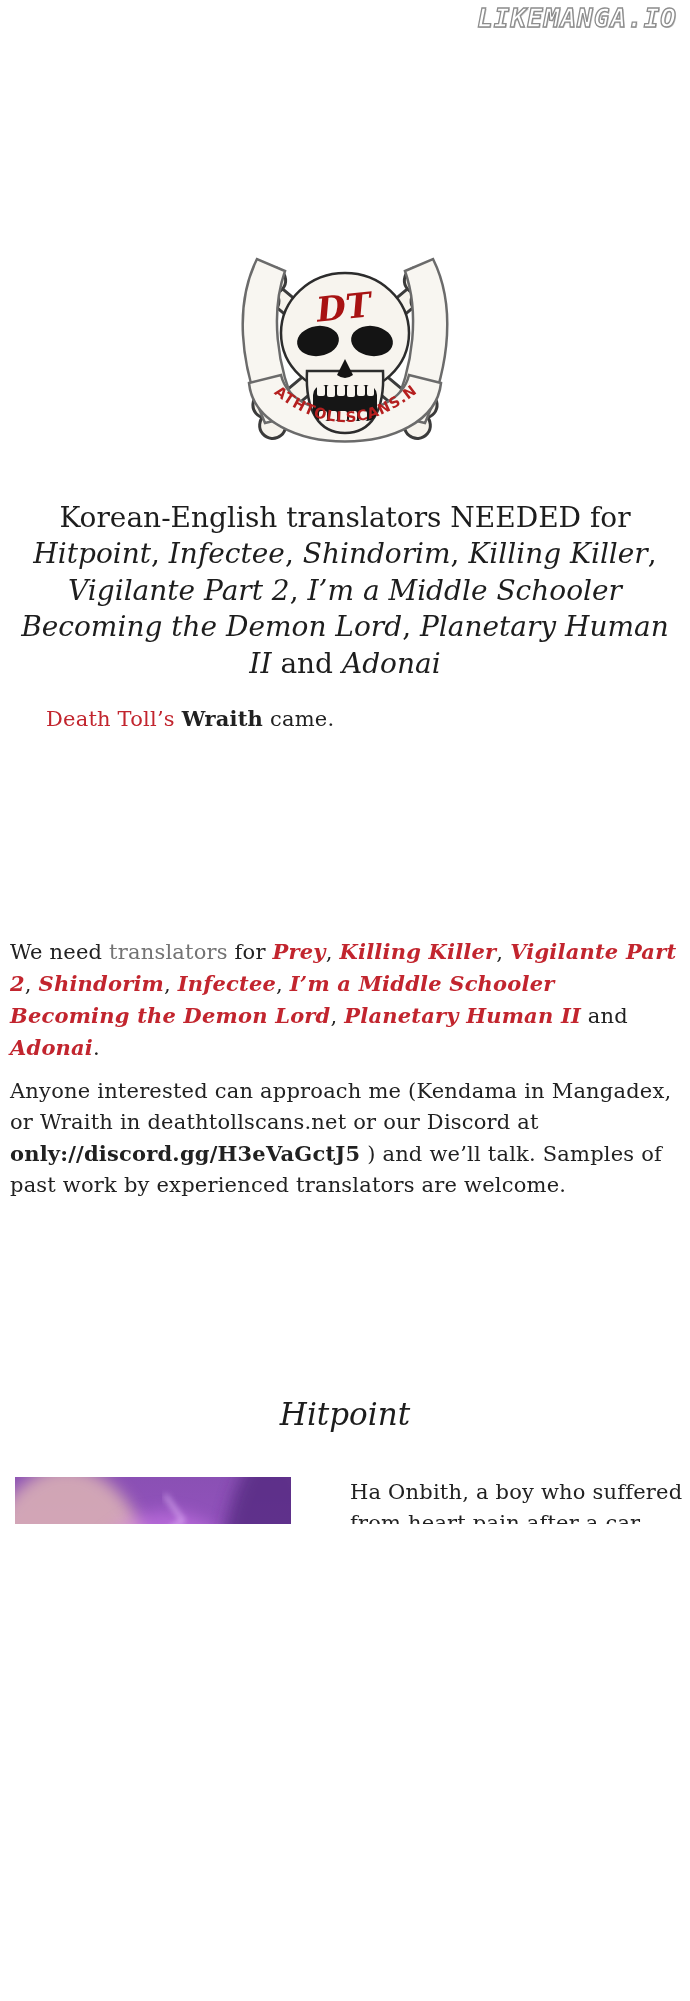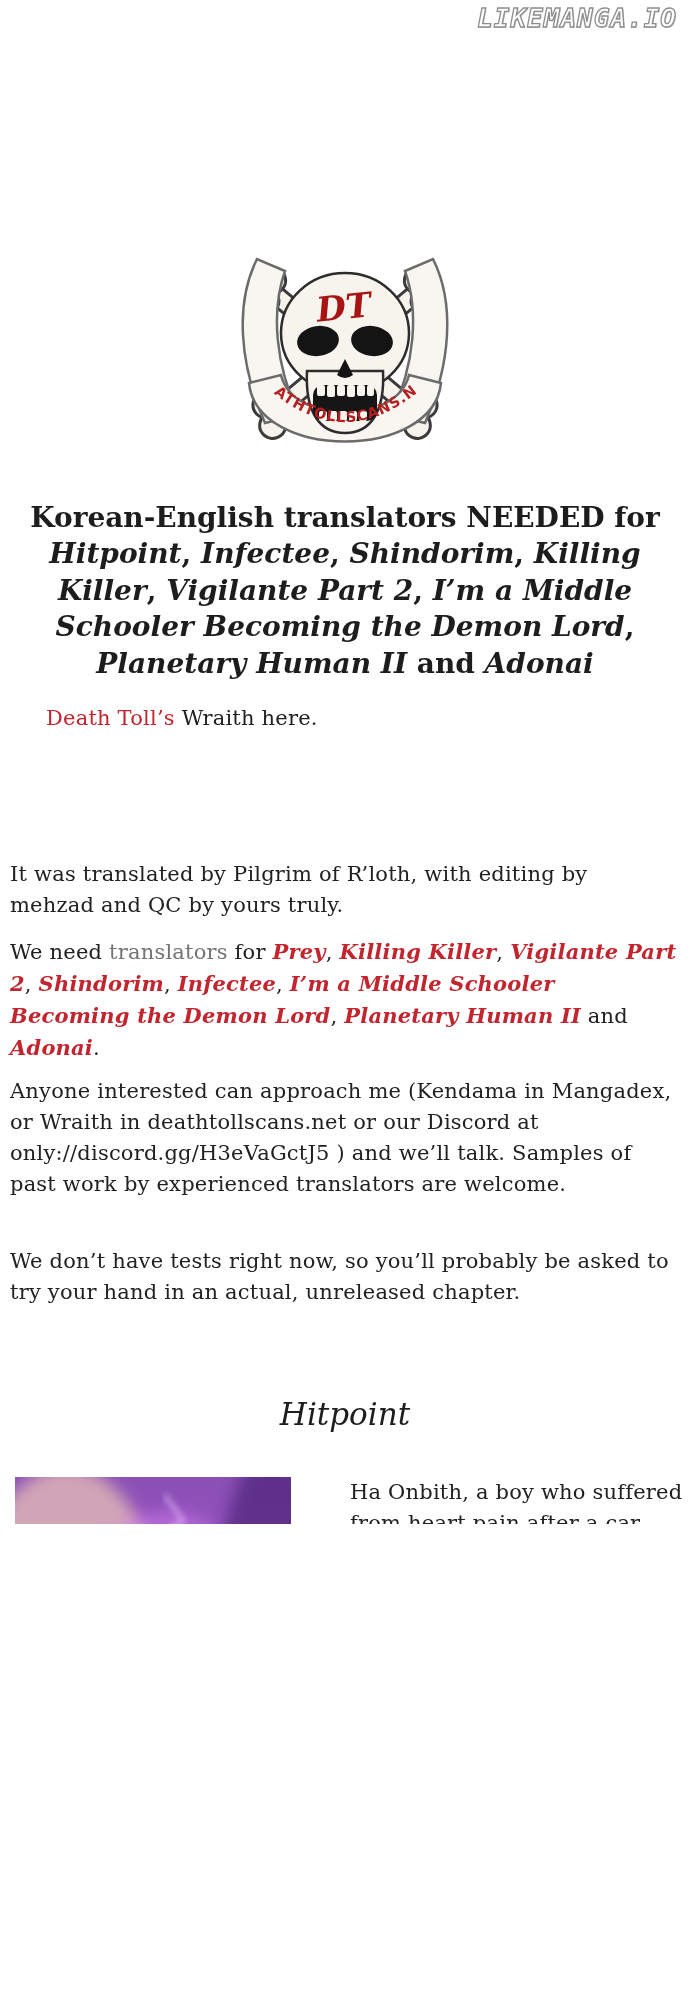--- a/index.html
+++ b/index.html
@@ -10,30 +10,30 @@
   .site-logo{position:absolute;top:3px;right:13px;
     font-family:"DejaVu Sans Mono",monospace;font-weight:bold;font-style:italic;
     font-size:26px;letter-spacing:1px;color:#ffffff;
     -webkit-text-stroke:1.3px #8d8d8d;text-shadow:1px 1px 0 #c9c9c9;cursor:pointer;}
 
   
   .group-logo{position:absolute;left:187px;top:233px;}
 
   
   .h1{position:absolute;left:8px;right:8px;top:500px;text-align:center;
-      font-size:28px;line-height:1.3;font-weight:bold;color:#1d1d1d;
+      font-size:28px;line-height:1.3;font-weight:normal;color:#1d1d1d;
       hyphens:auto;-webkit-hyphens:auto;margin:0;}
   .para{position:absolute;left:10px;right:12px;margin:0;
       font-size:21px;line-height:31px;letter-spacing:.2px;
       hyphens:auto;-webkit-hyphens:auto;}
   .p1{top:703px}.p2{top:781px}.p3{top:859px}.p4{top:936px}
   .p5{top:1076px}.p6{top:1246px}.p7{top:1324px}
 
   .r-i{font-style:italic;}
-  .r-b{font-weight:normal;}
+  .r-b{font-weight:bold;}
   .r-red{color:#c2252e;cursor:pointer;margin-left:36px;}
   .r-redbi{color:#c2252e;font-weight:bold;font-style:italic;cursor:pointer;}
   .r-blue{color:#737373;cursor:pointer;}
 
   .h2{position:absolute;left:0;right:0;top:1396px;text-align:center;margin:0;
       font-size:31px;font-style:italic;font-weight:normal;color:#1d1d1d;}
 
   
   .series-section{position:absolute;left:15px;right:4px;top:1477px;display:flex;gap:16px;}
   .cover{flex:0 0 276px;width:276px;height:408px;}
@@ -108,25 +108,23 @@
     </g>
 
     <path id="bannerPath" d="M84,158 Q158,220 232,158" fill="none"></path>
     <text font-family="DejaVu Sans, sans-serif" font-weight="bold" font-size="14.5" fill="#b51f1f" letter-spacing="1">
       <textPath href="#bannerPath" startOffset="50%" text-anchor="middle">DEATHTOLLSCANS.NET</textPath>
     </text>
   </svg>
 
   <h1 class="h1"><span>Korean-English translators NEEDED for </span><span class="r-i">Hitpoint</span><span>, </span><span class="r-i">Infectee</span><span>, </span><span class="r-i">Shindorim</span><span>, </span><span class="r-i">Killing Killer</span><span>, </span><span class="r-i">Vigilante Part 2</span><span>, </span><span class="r-i">I’m a Middle Schooler Becoming the Demon Lord</span><span>, </span><span class="r-i">Planetary Human II</span><span> and </span><span class="r-i">Adonai</span></h1>
 
-  <p class="para p1"><span class="r-red">Death Toll’s</span><span> </span><span class="r-b">Wraith</span><span> here.</span></p>
-  <p class="para p3"><span>It was translated by </span><span class="r-b">Pilgrim of R’loth</span><span>, with editing by </span><span class="r-b">mehzad</span><span> and QC by yours truly.</span></p>
+  <p class="para p1"><span class="r-red">Death Toll’s</span><span> </span><span class="r-b">Wraith</span><span> came.</span></p>
   <p class="para p4"><span>We need </span><span class="r-blue">translators</span><span> for </span><span class="r-redbi">Prey</span><span>, </span><span class="r-redbi">Killing Killer</span><span>, </span><span class="r-redbi">Vigilante Part 2</span><span>, </span><span class="r-redbi">Shindorim</span><span>, </span><span class="r-redbi">Infectee</span><span>, </span><span class="r-redbi">I’m a Middle Schooler Becoming the Demon Lord</span><span>, </span><span class="r-redbi">Planetary Human II</span><span> and </span><span class="r-redbi">Adonai</span><span>.</span></p>
   <p class="para p5"><span>Anyone interested can approach me (Kendama in Mangadex, or Wraith in deathtollscans.net or our Discord at </span><span class="r-b">only://discord.gg/H3eVaGctJ5</span><span> ) and we’ll talk. Samples of past work by experienced translators are welcome.</span></p>
-  <p class="para p6"><span>We don’t have tests right now, so you’ll probably be asked to try your hand in an actual, unreleased chapter.</span></p>
 
   <h2 class="h2">Hitpoint</h2>
 
   <div class="series-section">
 
     <svg class="cover" viewBox="0 0 276 408">
       <defs>
         <linearGradient id="bgG" x1="0" y1="0" x2="0" y2="1">
           <stop offset="0" stop-color="#8a50b4"></stop>
             <stop offset=".45" stop-color="#a958d2"></stop>

